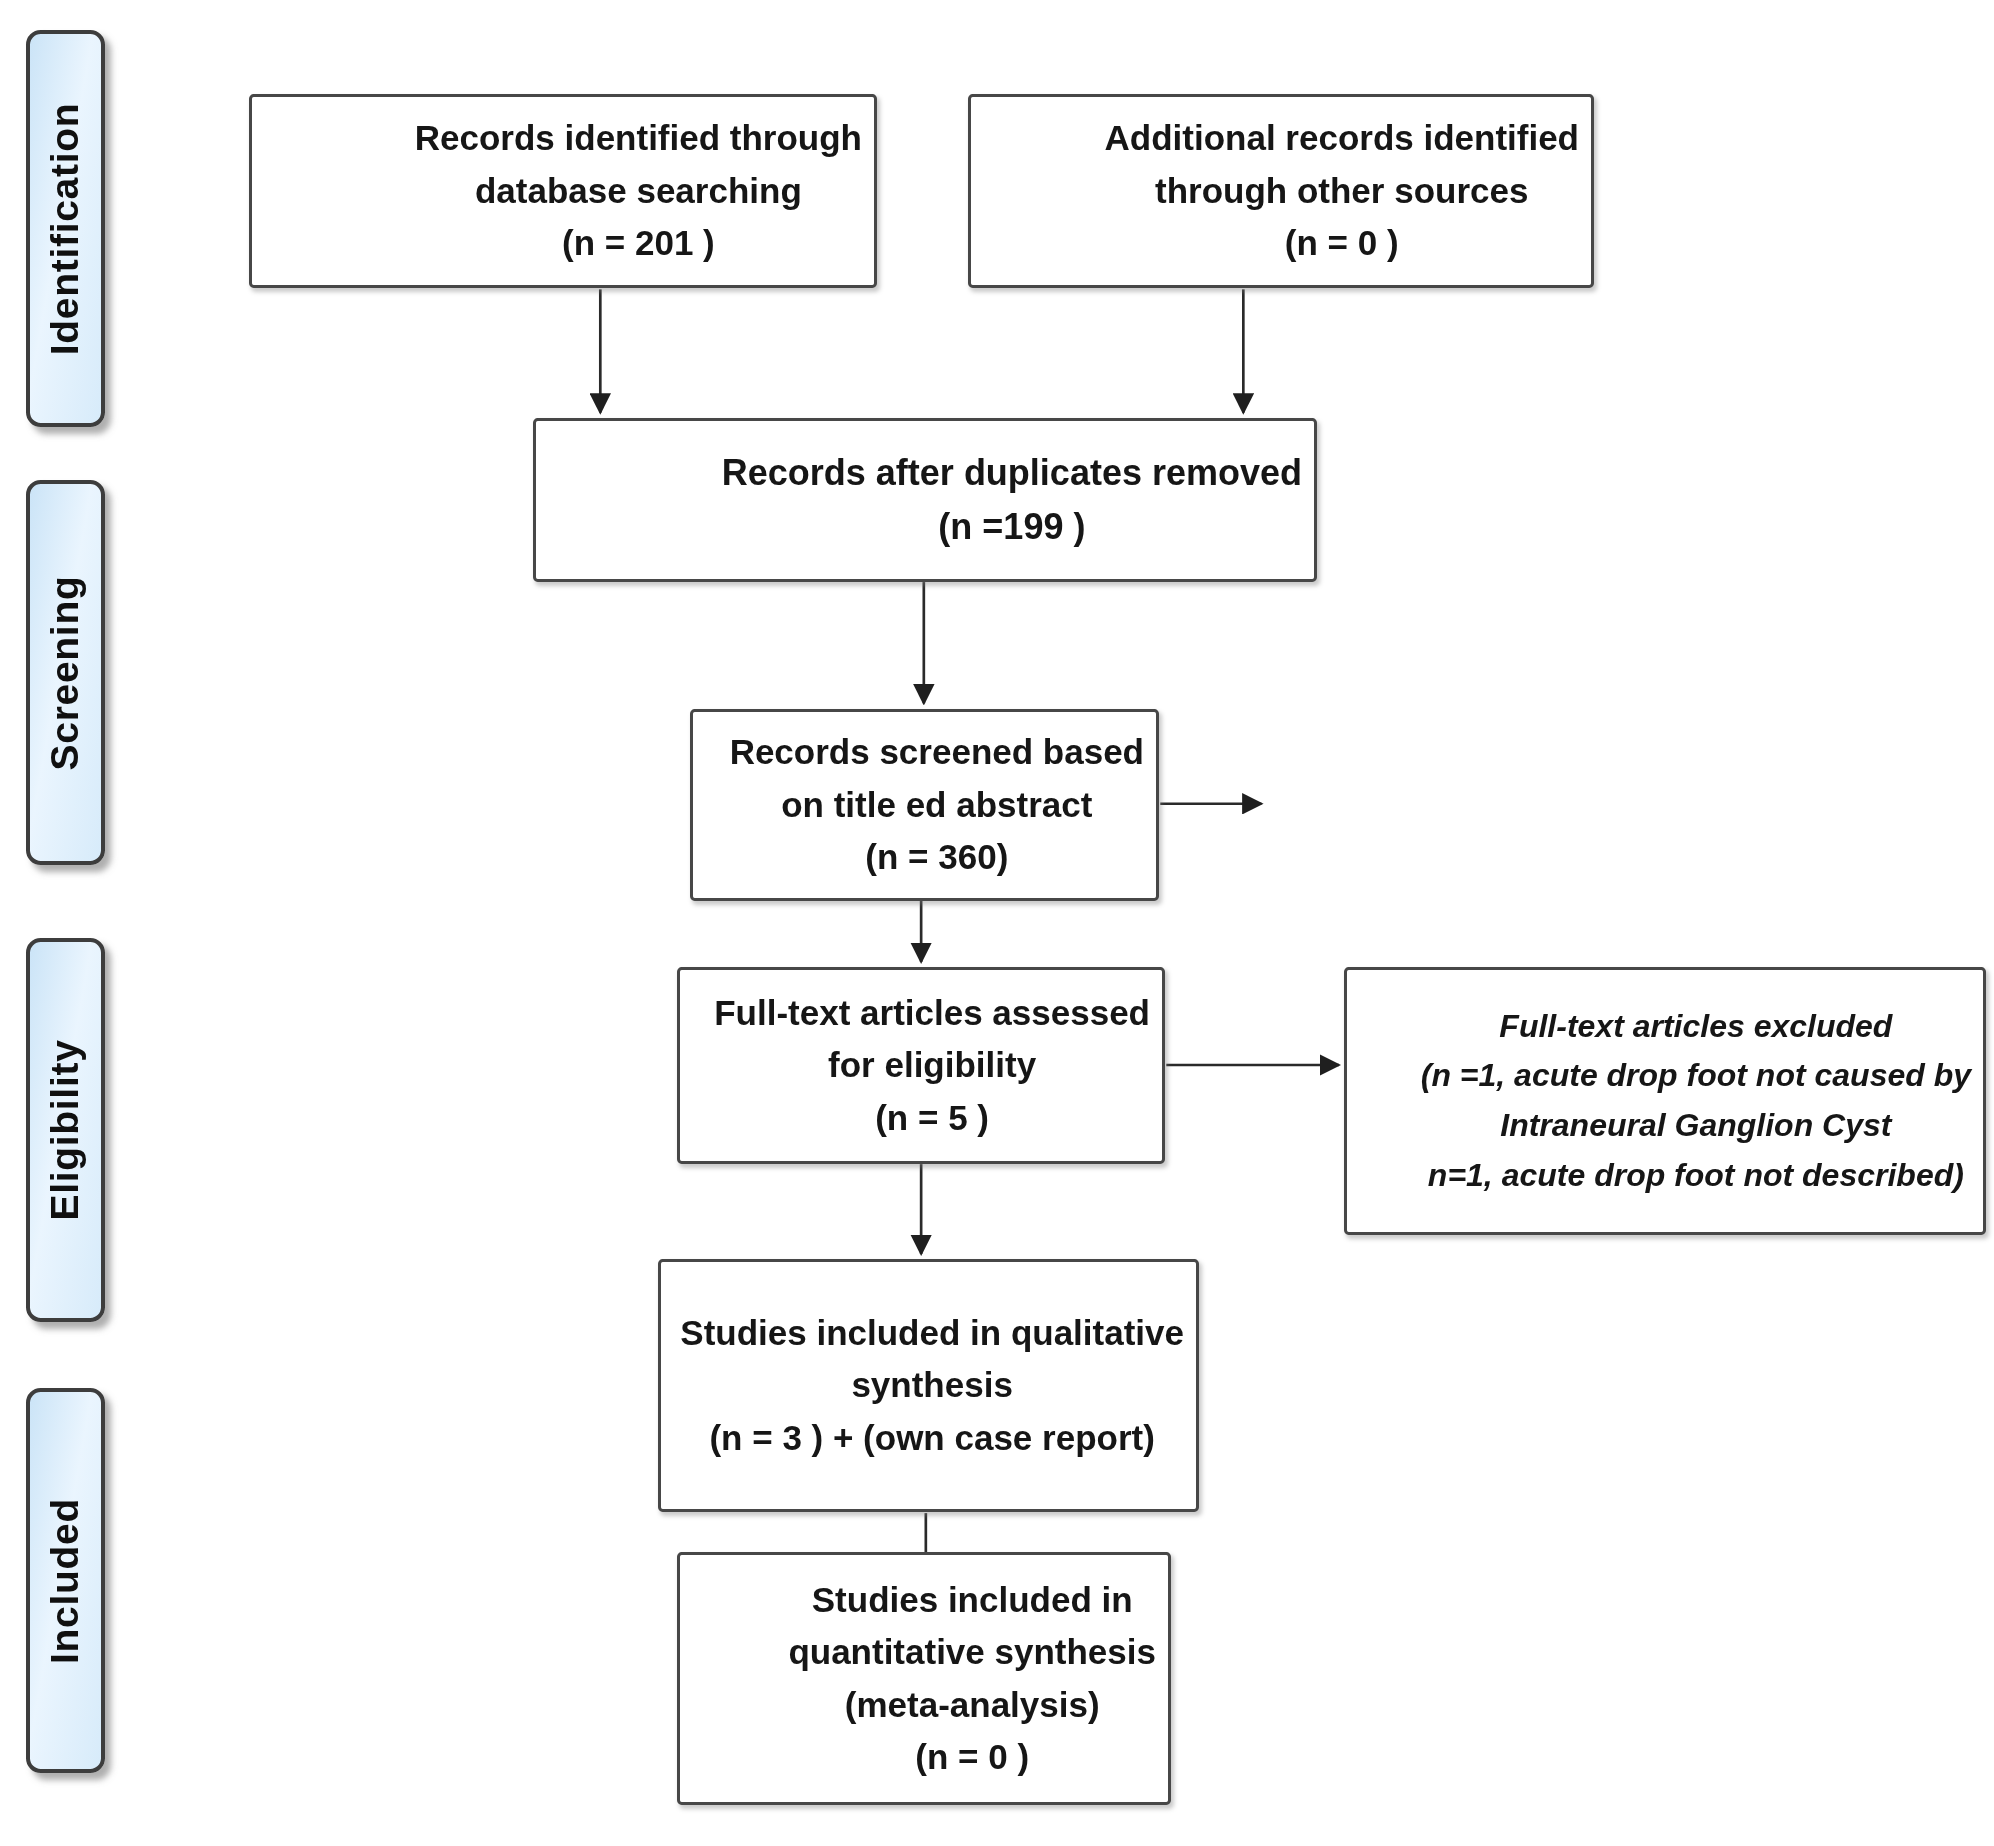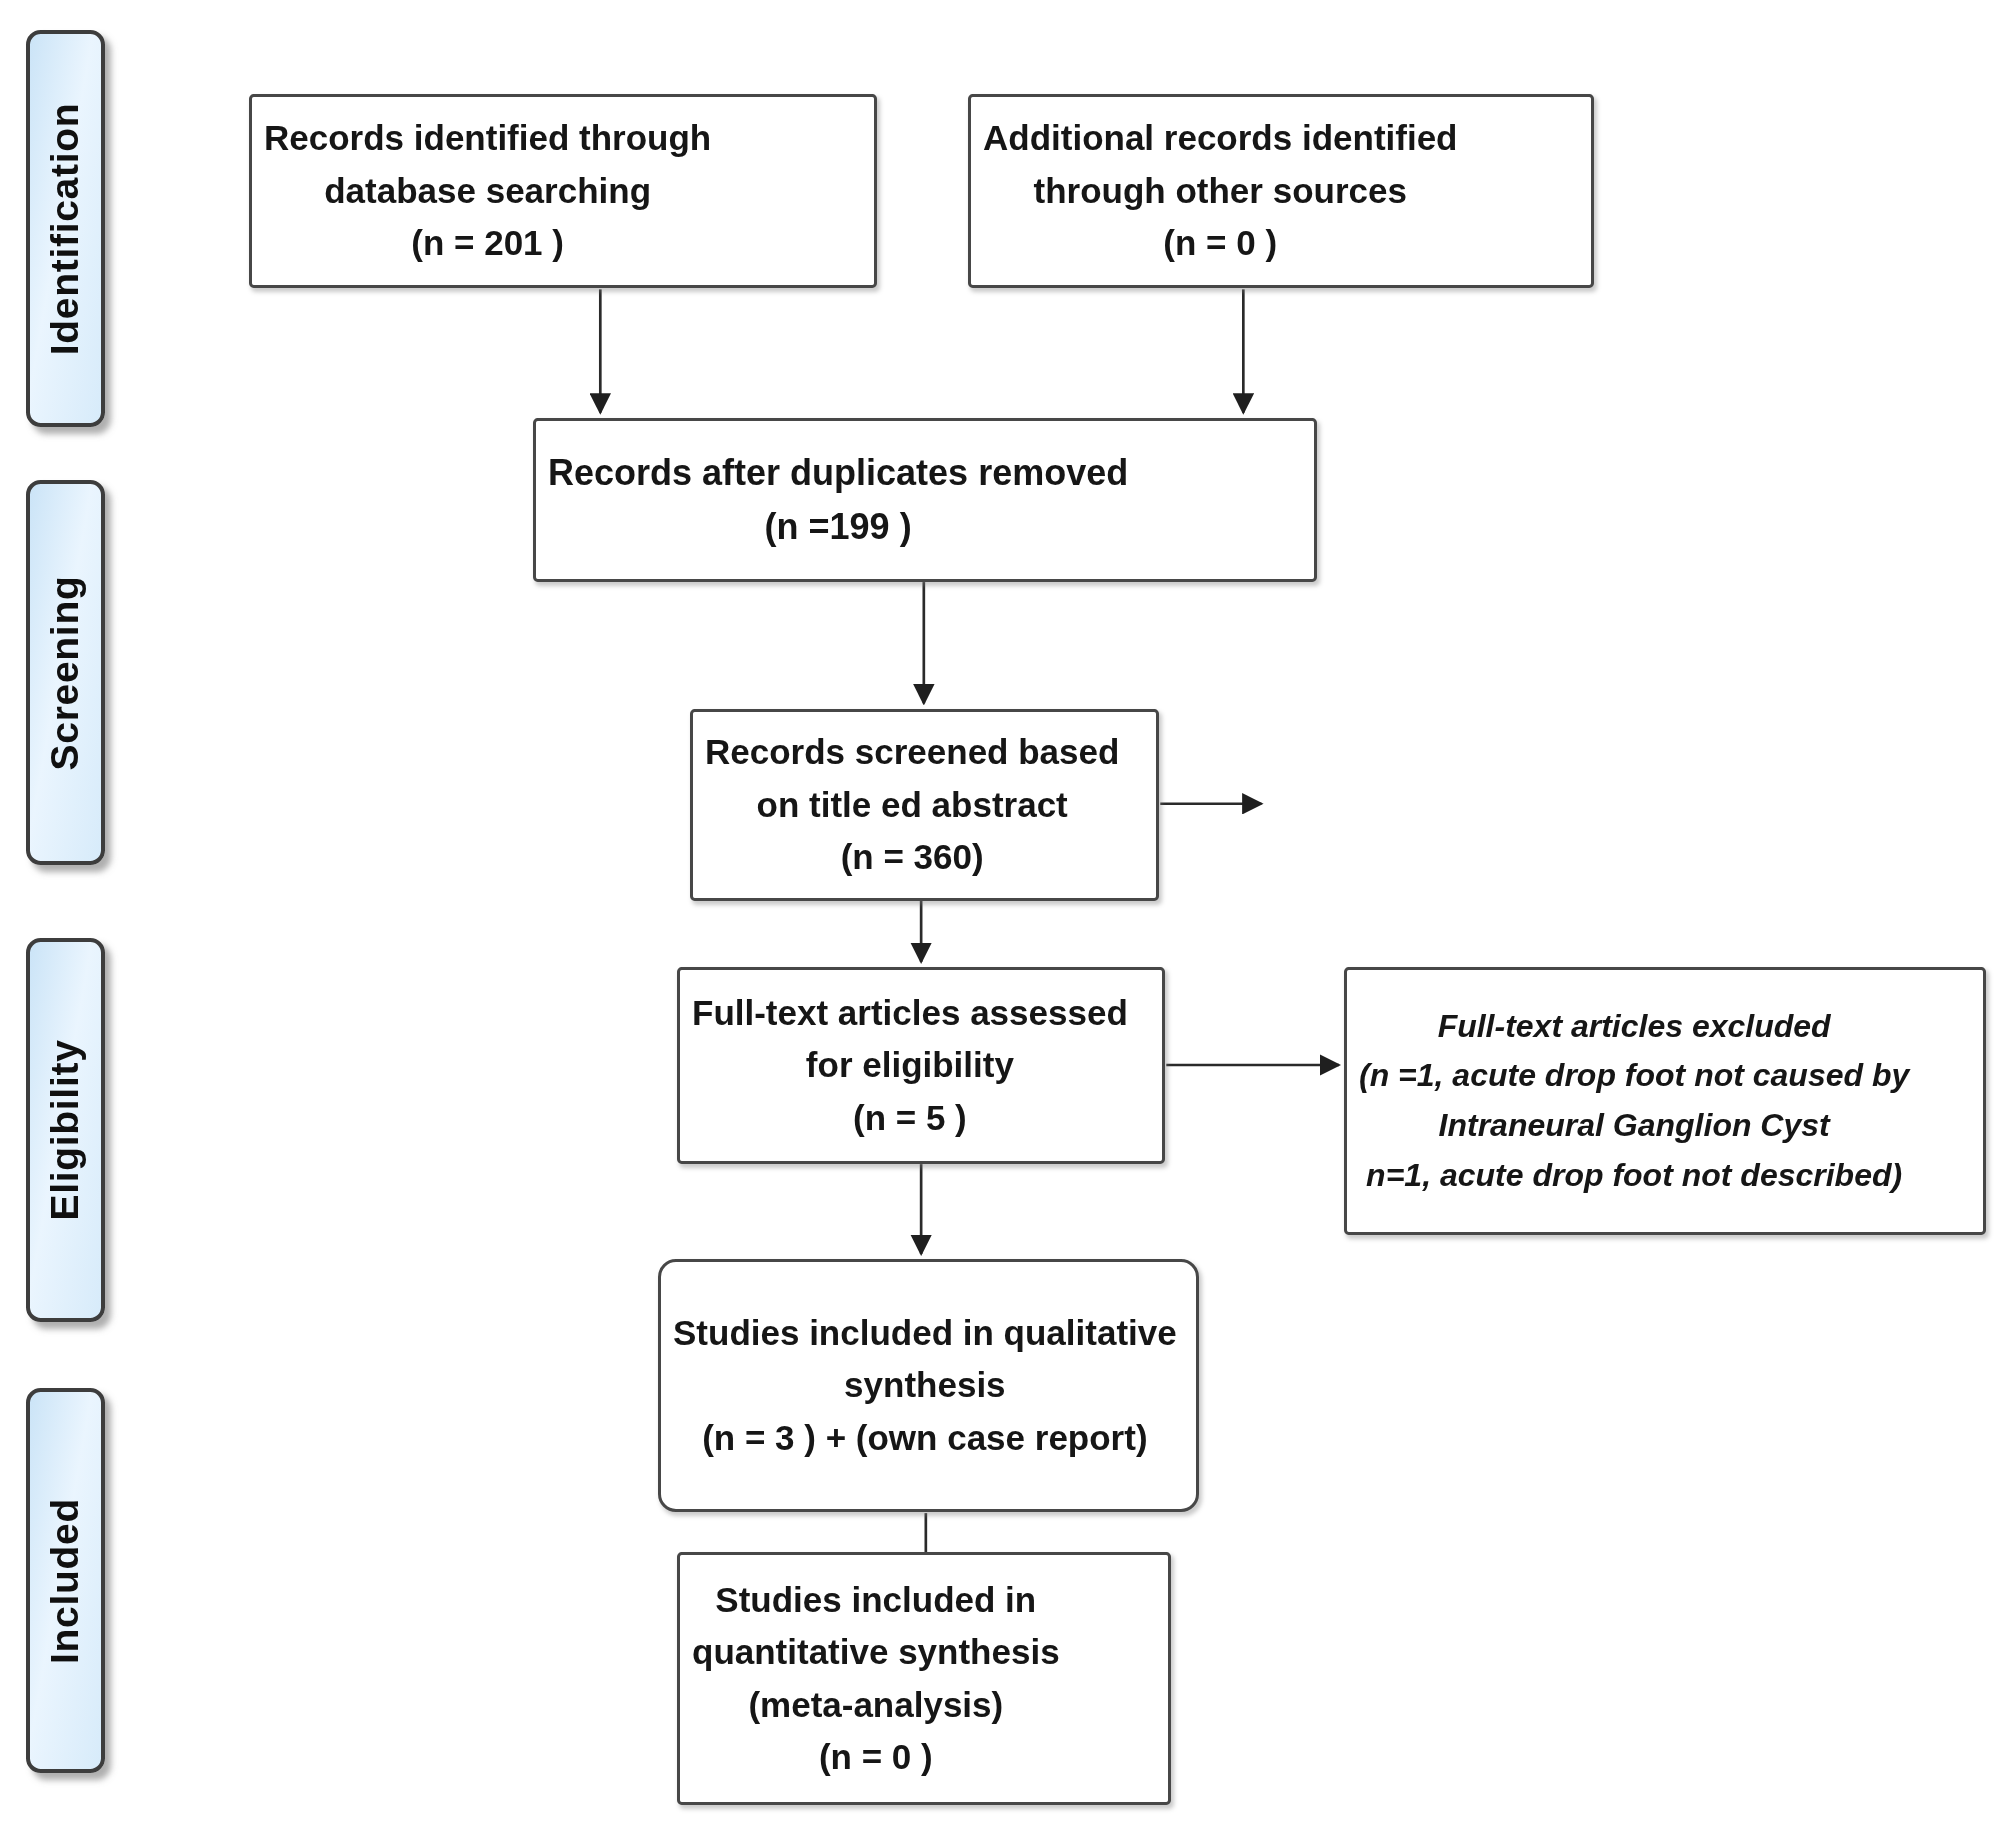--- a/index.html
+++ b/index.html
@@ -46,21 +46,21 @@
   }
   
   .box {
     position: absolute;
     background: #ffffff;
     border: 3.3px solid #474747;
     border-radius: 4.7px;
     box-shadow: 2.7px 3.3px 4.7px rgba(125,125,125,0.40);
     display: flex;
     align-items: center;
-    justify-content: flex-start;
+    justify-content: flex-end;
     text-align: center;
     box-sizing: border-box;
     padding: 6.7px 12px;
   }
   .box > span {
     white-space: pre-line;
     font-size: 35px;
     font-weight: 700;
     line-height: 1.5;
     color: #161616;
@@ -137,21 +137,21 @@
 (n = 5 )</span>
   </div>
 
   <div class="box small" style="left:1344px; top:967px; width:642px;  height:268px;font-style:italic;">
     <span>Full-text articles excluded
 (n =1, acute drop foot not caused by
 Intraneural Ganglion Cyst
 n=1, acute drop foot not described)</span>
   </div>
 
-  <div class="box" style="left:658px;  top:1259px; width:541px;  height:253px;border-radius:18px;">
+  <div class="box" style="left:658px;  top:1259px; width:541px;  height:253px;">
     <span>Studies included in qualitative
 synthesis
 (n = 3 ) + (own case report)</span>
   </div>
 
   <div class="box" style="left:677px; top:1552px; width:494px;  height:253px;">
     <span>Studies included in
 quantitative synthesis
 (meta-analysis)
 (n = 0 )</span>

